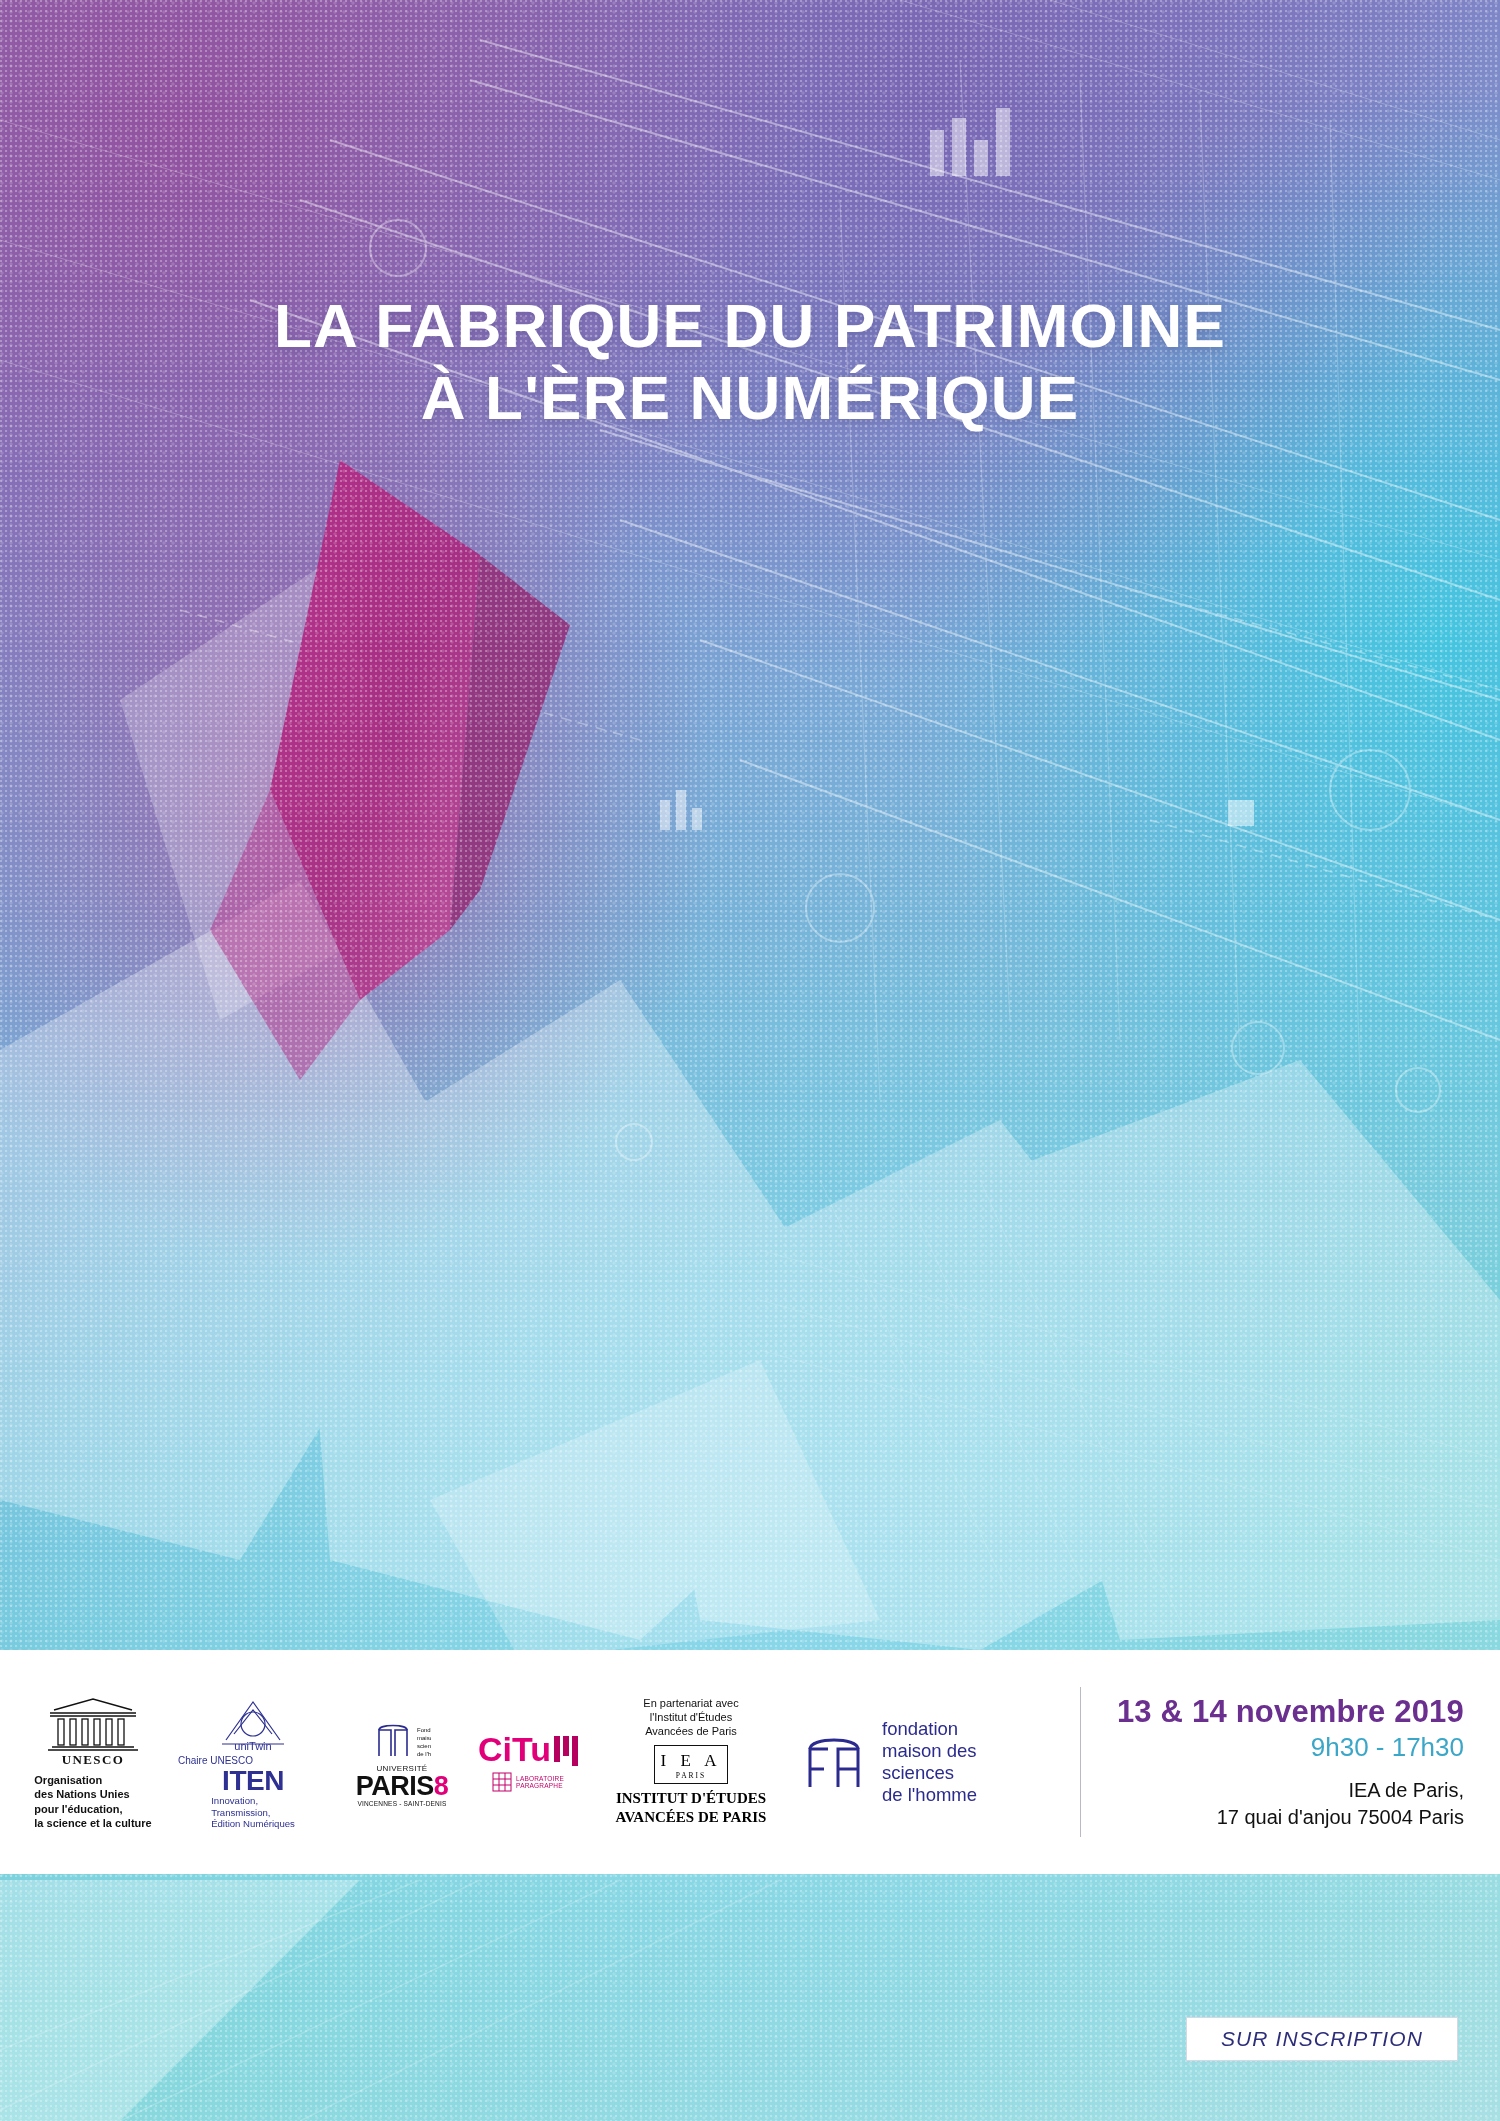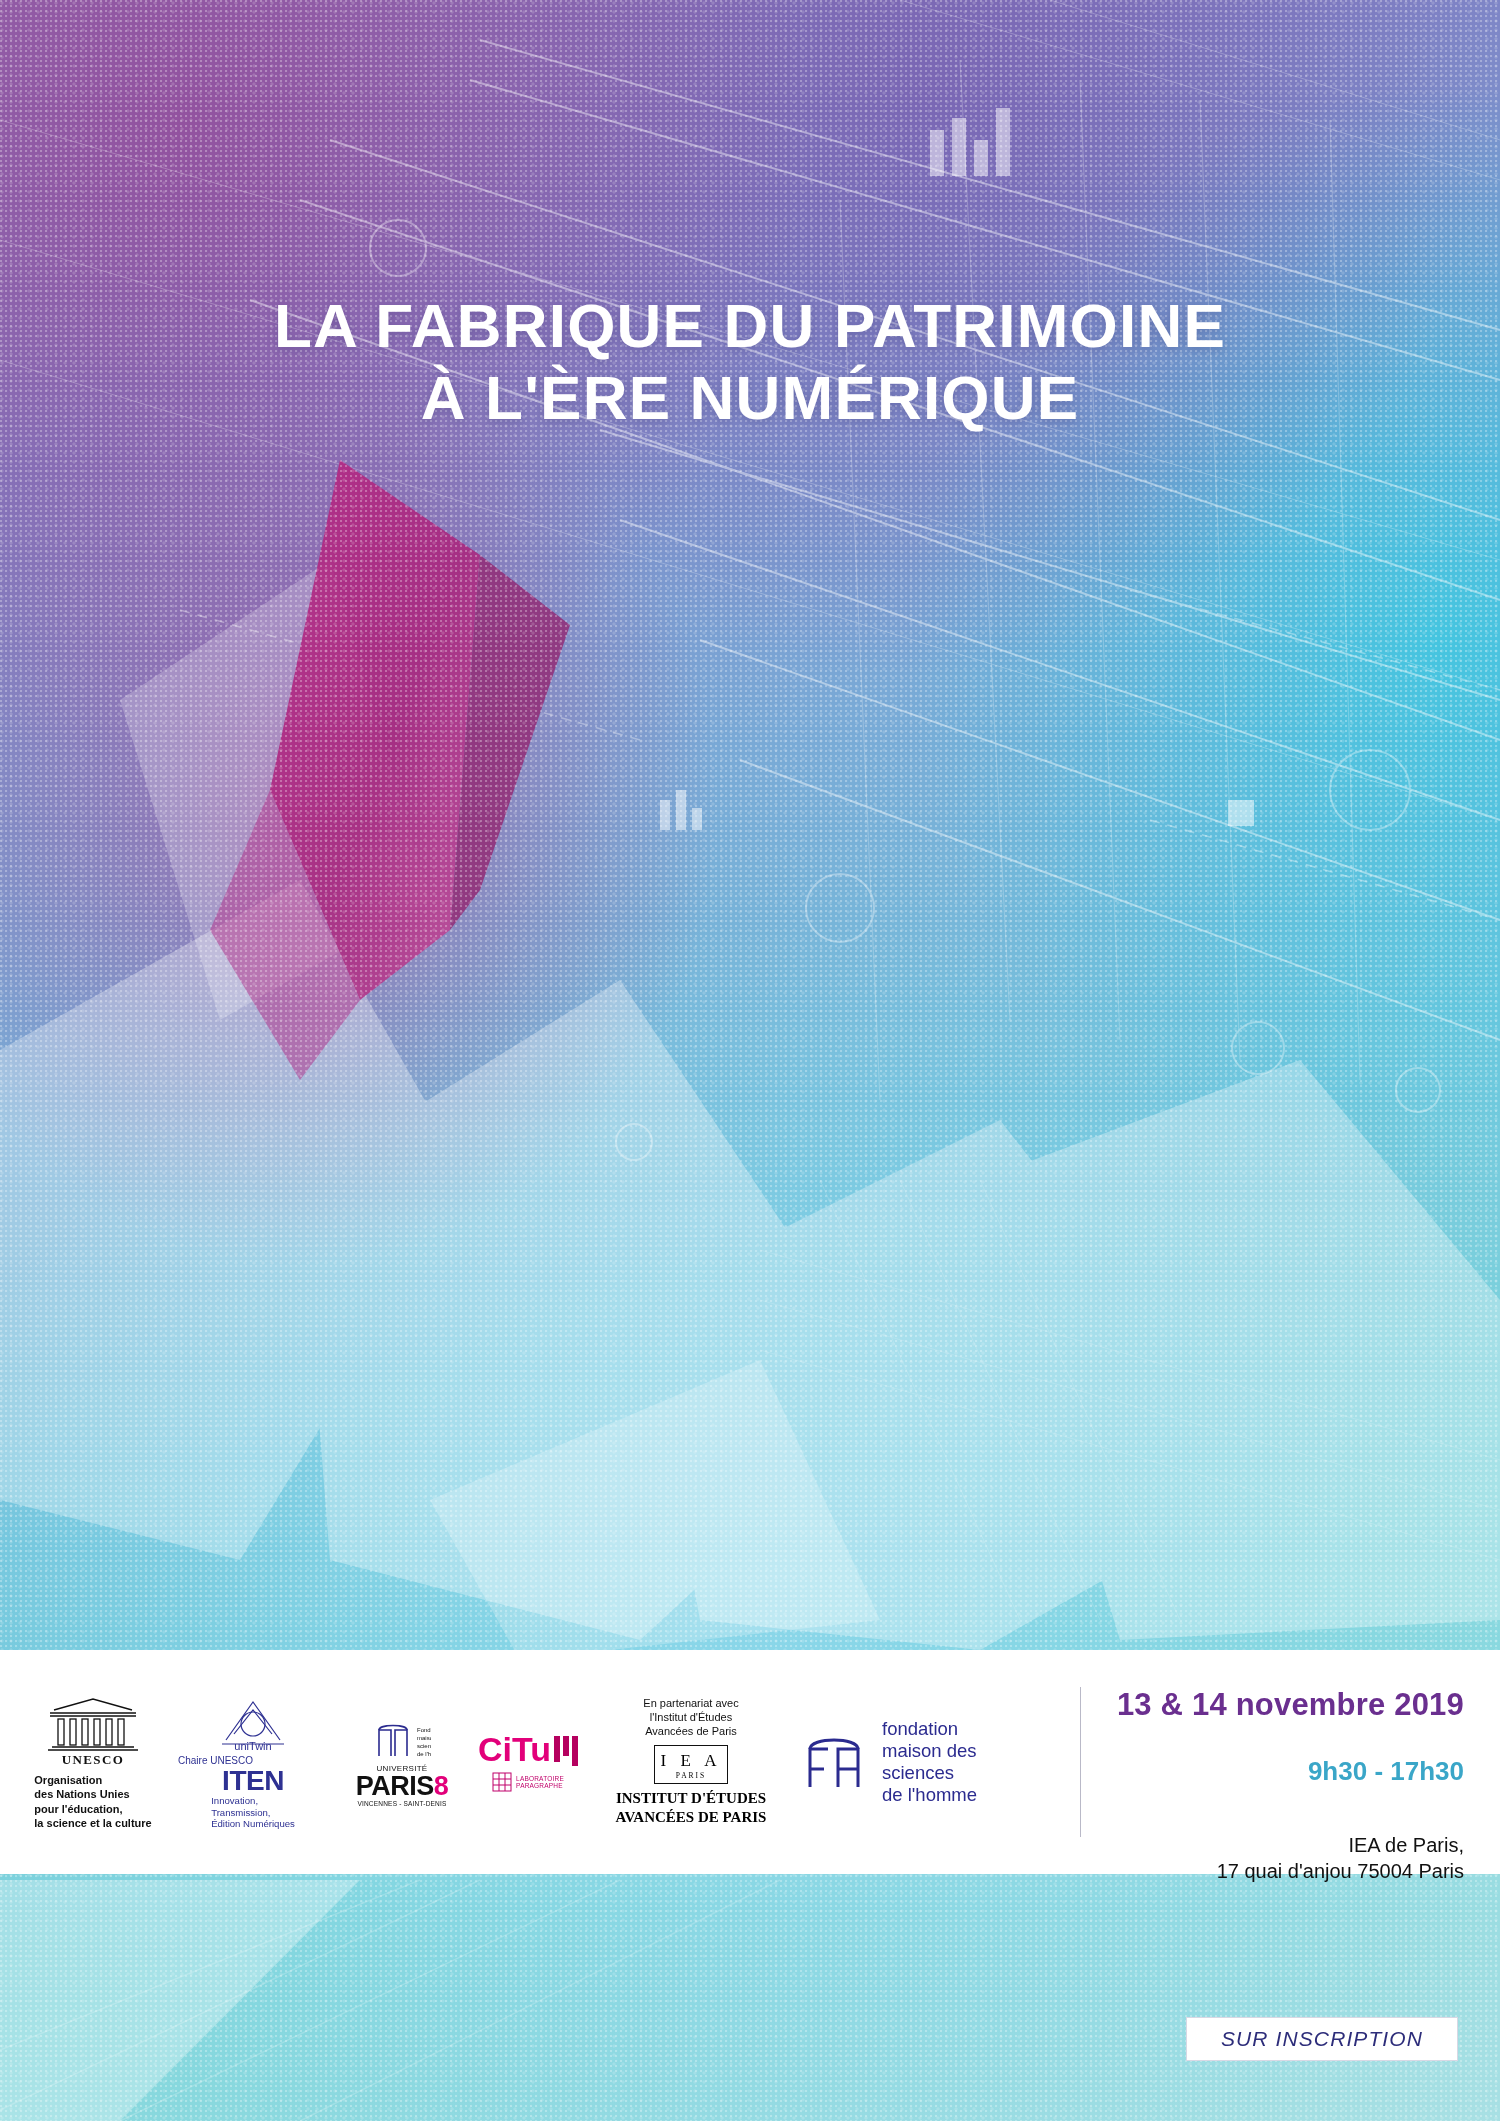--- a/index.html
+++ b/index.html
@@ -142,23 +142,23 @@
   }
   .iea-seal { border:1.6px solid #111; padding:5px 6px 3px; text-align:center; }
   .iea-seal .m { font-size:17px; letter-spacing:5px; font-family:"Liberation Serif", serif; }
   .iea-seal .s { font-size:7.5px; letter-spacing:2px; font-family:"Liberation Serif", serif; }
   .iea-foot { margin-top:5px; font-size:15px; font-weight:700; text-align:center; line-height:1.25; font-family:"Liberation Serif", serif; }
 
   .fmsh-block { display:flex; align-items:center; gap:10px; width:230px; }
   .fmsh-mark { width:70px; height:66px; }
   .fmsh-text { font-size:18.5px; line-height:1.2; color:#2b2b8f; }
 
-  .event { width:420px; padding-right:36px; text-align:right; border-left:1px solid #b9b9c8; height:150px; display:flex; flex-direction:column; justify-content:space-between;gap:31px; }
+  .event { width:420px; padding-right:36px; text-align:right; border-left:1px solid #b9b9c8; height:150px; display:flex; flex-direction:column; justify-content:center; }
   .ev-date { font-size:31px; font-weight:700; color:#6a2f8f; letter-spacing:.2px; }
-  .ev-time { font-size:26px; font-weight:700; color:#3aa6c8; margin-top:2px; }
+  .ev-time { font-size:26px; font-weight:400; color:#3aa6c8; margin-top:2px; }
   .ev-venue { margin-top:14px; font-size:20px; color:#111; line-height:1.32; }
 
   
   .cta {
     position:absolute;
     right:42px; bottom:60px;
     background:#ffffff;
     color:#2d2d7a;
     font-size:21px;
     font-style:italic;

